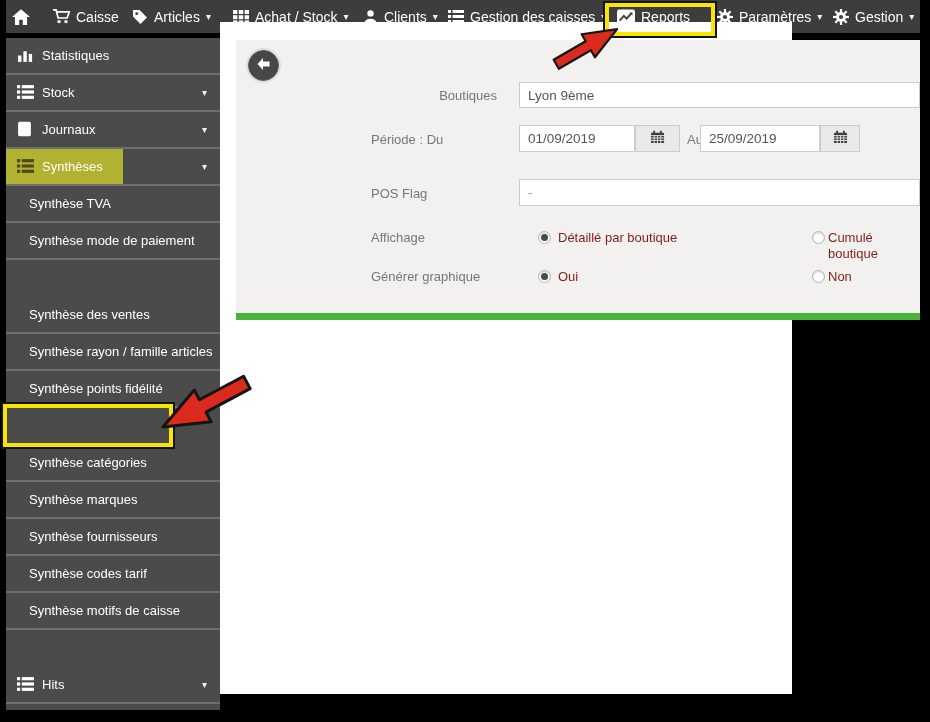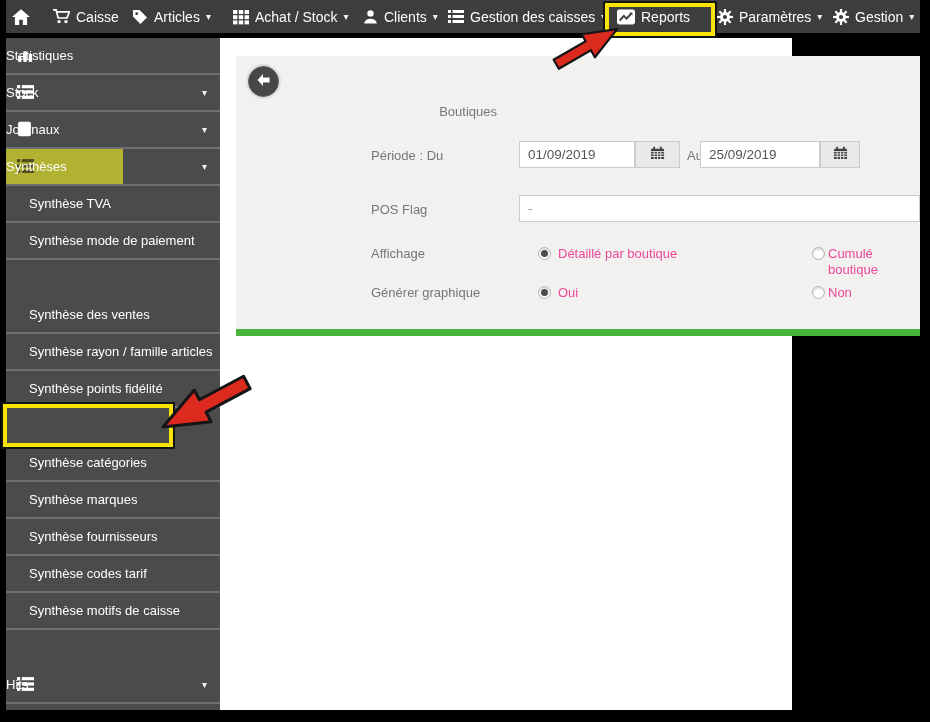--- a/index.html
+++ b/index.html
@@ -26,30 +26,30 @@
     background:#4b4b4b;overflow:hidden;
   }
   .sb-item{
     position:absolute;left:0;width:214px;height:35px;
     border-bottom:2px solid #6f6f6f;
     display:flex;align-items:center;
     color:#fff;font-size:13px;cursor:pointer;background:#4b4b4b;
   }
   .sb-icon{position:absolute;left:11px;top:9px;width:17px;height:17px;color:#fff;}
   .sb-icon svg{display:block;}
-  .sb-label{position:relative;z-index:2;}
+  .sb-label{margin-left:36px;position:relative;z-index:2;}
   .sb-item.sub .sb-label{margin-left:23px;}
   .sb-caret{position:absolute;right:13px;font-size:10px;color:#f0f0f0;z-index:2;}
   .sb-item.active .hl{
     position:absolute;left:0;top:0;width:117px;height:35px;background:#b1b232;z-index:1;
   }
   .sb-item.active .sb-icon{color:#4e4c1e;z-index:2;}
   
   .content{
-    position:absolute;left:220px;top:38px;width:572px;height:672px;background:#fff;
+    position:absolute;left:220px;top:22px;width:572px;height:672px;background:#fff;
   }
   .panel{
     position:absolute;left:16px;top:18px;width:684px;height:273px;background:#f2f1ef;
   }
   .greenbar{
     position:absolute;left:16px;top:291px;width:684px;height:7px;background:#48b43d;
   }
   .back-btn{
     position:absolute;left:28px;top:28px;width:31px;height:31px;border-radius:50%;
     background:#474747;border:1px solid #5c5c5c;cursor:pointer;
@@ -69,21 +69,21 @@
     display:flex;align-items:center;justify-content:center;color:#3f3f3f;cursor:pointer;padding:0;
   }
   .radio{
     position:absolute;width:13px;height:13px;border-radius:50%;box-sizing:border-box;
     border:1px solid #b5b5b5;background:#fdfdfd;cursor:pointer;
     box-shadow:inset 0 1px 2px rgba(0,0,0,.18);
   }
   .radio.checked::after{
     content:"";display:block;width:7px;height:7px;border-radius:50%;background:#4a4a4a;margin:2px;
   }
-  .rlabel{position:absolute;font-size:13px;color:#ec4899;height:16px;line-height:16px;cursor:default;}
+  .rlabel{position:absolute;font-size:13px;color:#7f1d1d;height:16px;line-height:16px;cursor:default;}
   
   .ybox{
     position:absolute;box-sizing:border-box;border:4px solid #f8e405;outline:2px solid #141414;
     z-index:50;pointer-events:none;
   }
   .red-arrow{position:absolute;z-index:60;pointer-events:none;}
   .red-arrow svg{display:block;}
 </style>
 </head>
 <body>
@@ -321,20 +321,21 @@
 
   <button class="back-btn">
     <span>
       <svg width="15" height="14" viewBox="0 0 14 14">
           <path d="M6.5 1 L1 7 L6.5 13 V9.4 H13 V4.6 H6.5 Z" fill="#fff"></path>
         </svg>
     </span>
   </button>
 
   <label class="flabel" style="left:150px;top:66px;width:127px;text-align:right">Boutiques</label>
+  <input class="tinput" style="left: 299px; top: 60px; width: 401px; height: 26px;" value="Lyon 9ème">
 
   <label class="flabel" style="left:151px;top:110px">Période : Du</label>
   <input class="tinput" style="left: 299px; top: 103px; width: 116px; height: 27px;" value="01/09/2019">
   <button class="addon" style="left:415px;top:103px;width:45px;height:27px">
     <span>
       <svg width="15" height="14" viewBox="0 0 16 15">
           <rect x="1" y="3" width="14" height="11" rx="1" fill="currentColor"></rect>
           <rect x="3.4" y="0.8" width="2" height="3.4" fill="currentColor"></rect>
           <rect x="10.6" y="0.8" width="2" height="3.4" fill="currentColor"></rect>
           <g stroke="#e9e9e9" stroke-width="1">

